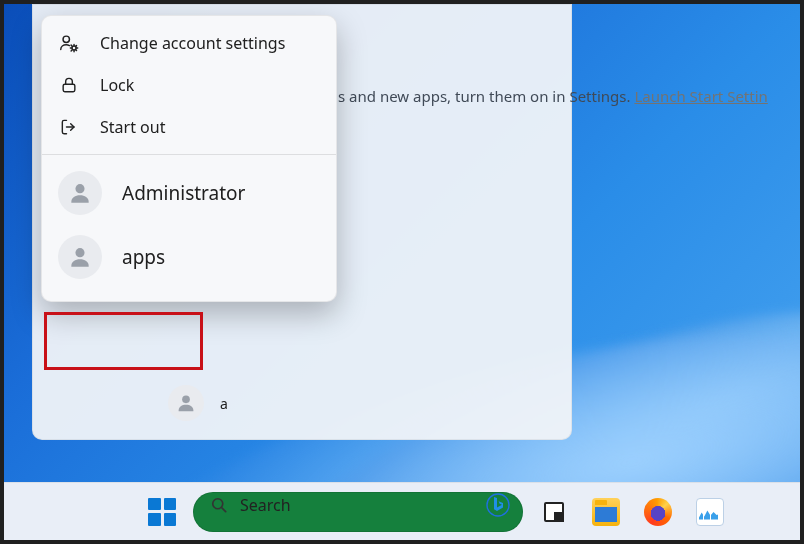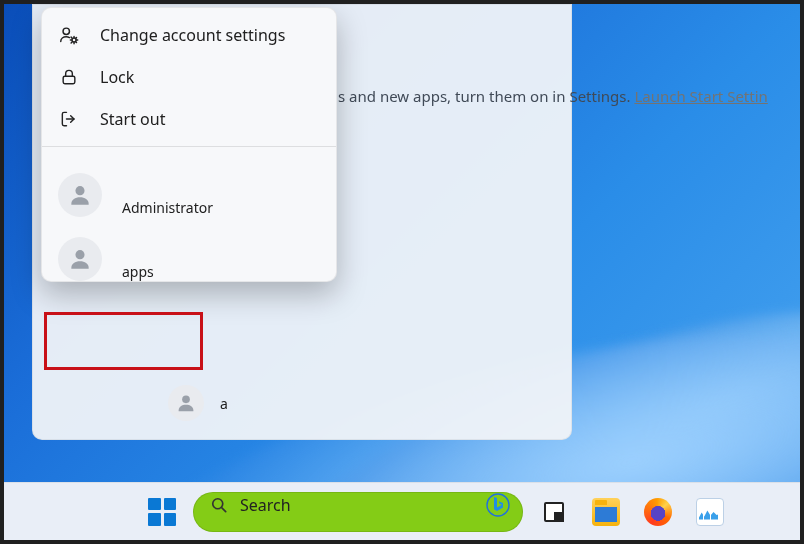--- a/index.html
+++ b/index.html
@@ -23,44 +23,44 @@
       border-radius:0 0 10px 10px;
     }
     .notice { position:absolute; left:334px; top:82px; font-size:15px; color:#404a57; }
     .notice a { color:#737373; text-decoration:underline; }
     .panel-user { position:absolute; left:135px; bottom:18px; display:flex; align-items:center; gap:16px; }
     .avatar-sm { width:36px; height:36px; border-radius:50%; background:#e9ebef;
       display:flex; align-items:center; justify-content:center; }
     .panel-user span.name { font-size:14px; color:#202020; }
     
     .flyout {
-      position:absolute; left:37px; top:3px; width:296px; background:#f7f8fa;
+      position:absolute; left:37px; top:11px; width:296px; background:#f7f8fa;
       border:1px solid rgba(0,0,0,.07); border-radius:10px;
       box-shadow:0 12px 30px rgba(0,0,0,.26);
-      padding:6px 0 0 0;
+      padding:6px 0 12px 0;
     }
     .fly-item { display:flex; align-items:center; gap:20px;
       height:42px; padding:0 0 0 16px; cursor:pointer; font-size:16px; color:#202020; }
     .fly-sep { height:1px; background:rgba(0,0,0,.10); margin:6px 0; }
-    .fly-user { display:flex; align-items:flex-end; gap:20px; height:64px; padding-left:16px;
-      cursor:pointer; font-size:14px; color:#202020; }
+    .fly-user { display:flex; align-items:center; gap:20px; height:64px; padding-left:16px;
+      cursor:pointer; font-size:19px; color:#202020; }
     .avatar-md { width:44px; height:44px; border-radius:50%; background:#e9ebef;
       display:flex; align-items:center; justify-content:center; }
     .highlight { position:absolute; border:3px solid #c81018; pointer-events:none; }
     .icon { width:22px; height:22px; display:flex; align-items:center; justify-content:center; }
     .person-svg { fill:#9aa0a9; }
     
     .taskbar { position:absolute; left:0; right:0; bottom:0; height:58px;
       background:#e9eef7; border-top:1px solid rgba(0,0,0,.06);
       display:flex; align-items:center; padding-left:137px; gap:10px; }
     .tb-btn { width:42px; height:42px; border-radius:6px; display:flex; align-items:center; justify-content:center; cursor:pointer; }
     .start-logo { width:28px; height:28px; display:grid; grid-template-columns:1fr 1fr; grid-template-rows:1fr 1fr; gap:3px; }
     .start-logo div { background:#0a78d4; border-radius:1px; }
     .searchbox { display:flex; align-items:center; width:330px; height:40px;
-      background:#84cc16; border:1px solid rgba(0,0,0,.10); border-radius:22px;
+      background:#15803d; border:1px solid rgba(0,0,0,.10); border-radius:22px;
       padding:0 12px 13px 14px; gap:10px; cursor:text; }
     .searchbox .ph { color:#222; font-size:16px; flex:1; }
     .bing { width:24px; height:24px; border-radius:50%; }
     .app-icon { width:28px; height:28px; border-radius:4px; }
     .taskview { position:relative; }
     .taskview::before { content:""; position:absolute; inset:4px; border:2px solid #222; border-radius:2px; background:#fff; }
     .taskview::after { content:""; position:absolute; right:4px; bottom:4px; width:10px; height:10px; background:#222; }
     .explorer { background:linear-gradient(#ffd15a,#f6b20d); position:relative; }
     .explorer::before { content:""; position:absolute; left:3px; right:3px; bottom:4px; top:9px; background:#2d7bd6; }
     .explorer::after { content:""; position:absolute; left:3px; top:2px; width:12px; height:5px; background:#f6b20d; border-radius:1px 1px 0 0; }

